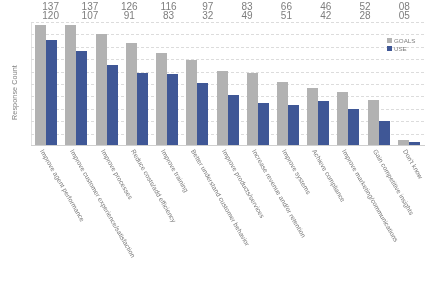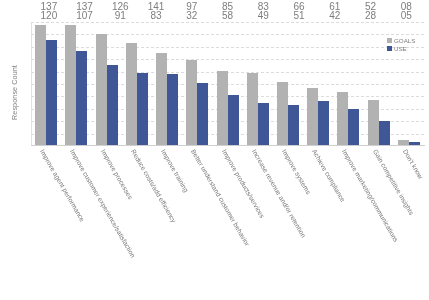--- a/index.html
+++ b/index.html
@@ -176,41 +176,37 @@
       </div>
       <div class="vcol">
         <div>137</div>
         <div>107</div>
       </div>
       <div class="vcol">
         <div>126</div>
         <div>91</div>
       </div>
       <div class="vcol">
-        <div>141</div>
+        <div>116</div>
         <div>83</div>
       </div>
       <div class="vcol">
         <div>97</div>
         <div>32</div>
       </div>
       <div class="vcol">
-        <div>85</div>
-        <div>58</div>
-      </div>
-      <div class="vcol">
         <div>83</div>
         <div>49</div>
       </div>
       <div class="vcol">
         <div>66</div>
         <div>51</div>
       </div>
       <div class="vcol">
-        <div>61</div>
+        <div>46</div>
         <div>42</div>
       </div>
       <div class="vcol">
         <div>52</div>
         <div>28</div>
       </div>
       <div class="vcol">
         <div>08</div>
         <div>05</div>
       </div>

